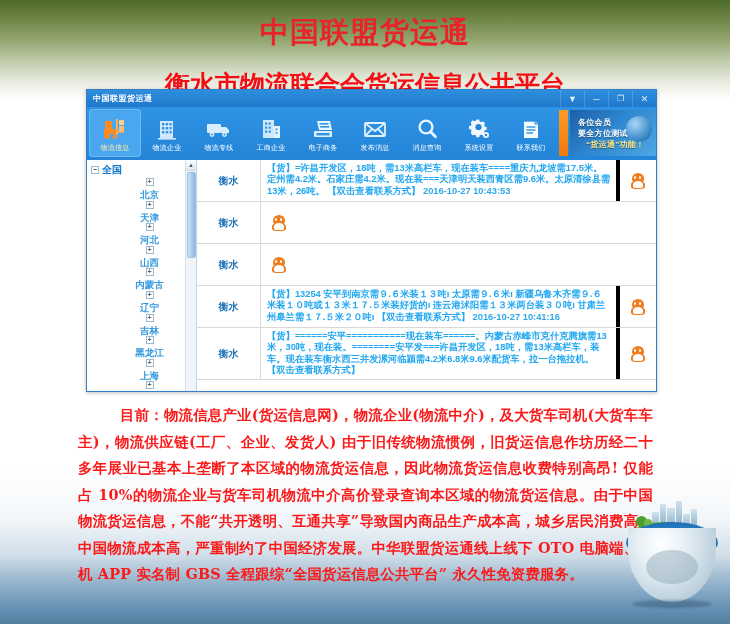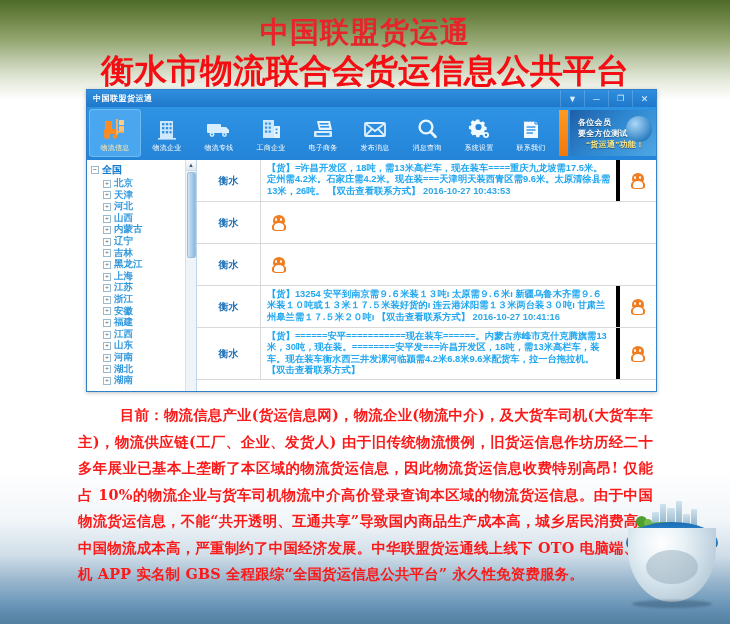--- a/index.html
+++ b/index.html
@@ -23,22 +23,22 @@
     position: absolute; left: 0; top: 0; width: 730px;
     text-align: center; padding-top: 14px;
   }
   .banner-line1 {
     font-family: "DejaVu Serif", "Liberation Serif", serif;
     font-size: 29px; font-weight: bold; color: #e8232a;
     letter-spacing: 1px; line-height: 36px;
   }
   .banner-line2 {
     font-family: "DejaVu Serif", "Liberation Serif", serif;
-    font-size: 33px; font-weight: bold; color: #f40d12;
-    letter-spacing: 0px; line-height: 42px; margin-top: 0;
+    font-size: 25px; font-weight: bold; color: #f40d12;
+    letter-spacing: 0px; line-height: 42px; margin-top: 14px;
   }
 
   
   .app-window {
     position: absolute; left: 86px; top: 89px;
     width: 571px; height: 303px;
     background: #ffffff;
     border: 1px solid #2f7fc9;
     box-shadow: 0 1px 4px rgba(0,0,0,0.25);
     overflow: hidden;
@@ -105,36 +105,36 @@
     background: radial-gradient(circle at 35% 30%, #bfe4ff, #2f7fc0 70%, #11456f);
     opacity: .85;
   }
 
   
   .app-body { display: flex; height: 233px; background: #ffffff; }
 
   
   .sidebar {
     width: 110px; background: #ffffff; border-right: 1px solid #bcd7ea;
-    position: relative; overflow: hidden; padding: 2px 0 0 2px; font-family: Liberation Serif, serif;
+    position: relative; overflow: hidden; padding: 2px 0 0 2px;
   }
   .tree-root {
     display: flex; align-items: center; gap: 3px;
     font-size: 10px; font-weight: bold; color: #1177cc;
     padding: 1px 0 1px 2px;
   }
   .tree-toggle {
     width: 8px; height: 8px; border: 1px solid #9cb8cc; background: #fff;
     font-size: 7px; line-height: 6px; text-align: center; color: #333;
     flex: none; font-weight: bold;
   }
   .tree-child {
     display: flex; align-items: center; gap: 3px;
     padding: 0 0 0 14px; font-size: 9.5px; font-weight: bold;
-    color: #3399dd; line-height: 11.6px; cursor: pointer;
+    color: #3399dd; line-height: 11.6px; cursor: pointer; flex-direction: column;
   }
   .tree-child .tree-toggle { color: #666; }
   .sb-track {
     position: absolute; right: 0; top: 0; width: 11px; height: 100%;
     background: #f0f4f8; border-left: 1px solid #d4e2ee;
   }
   .sb-up {
     height: 11px; background: linear-gradient(to bottom,#fdfdfd,#dfe8f0);
     border-bottom: 1px solid #cfdbe6; font-size: 6px; text-align: center;
     line-height: 11px; color: #3b5a73;

